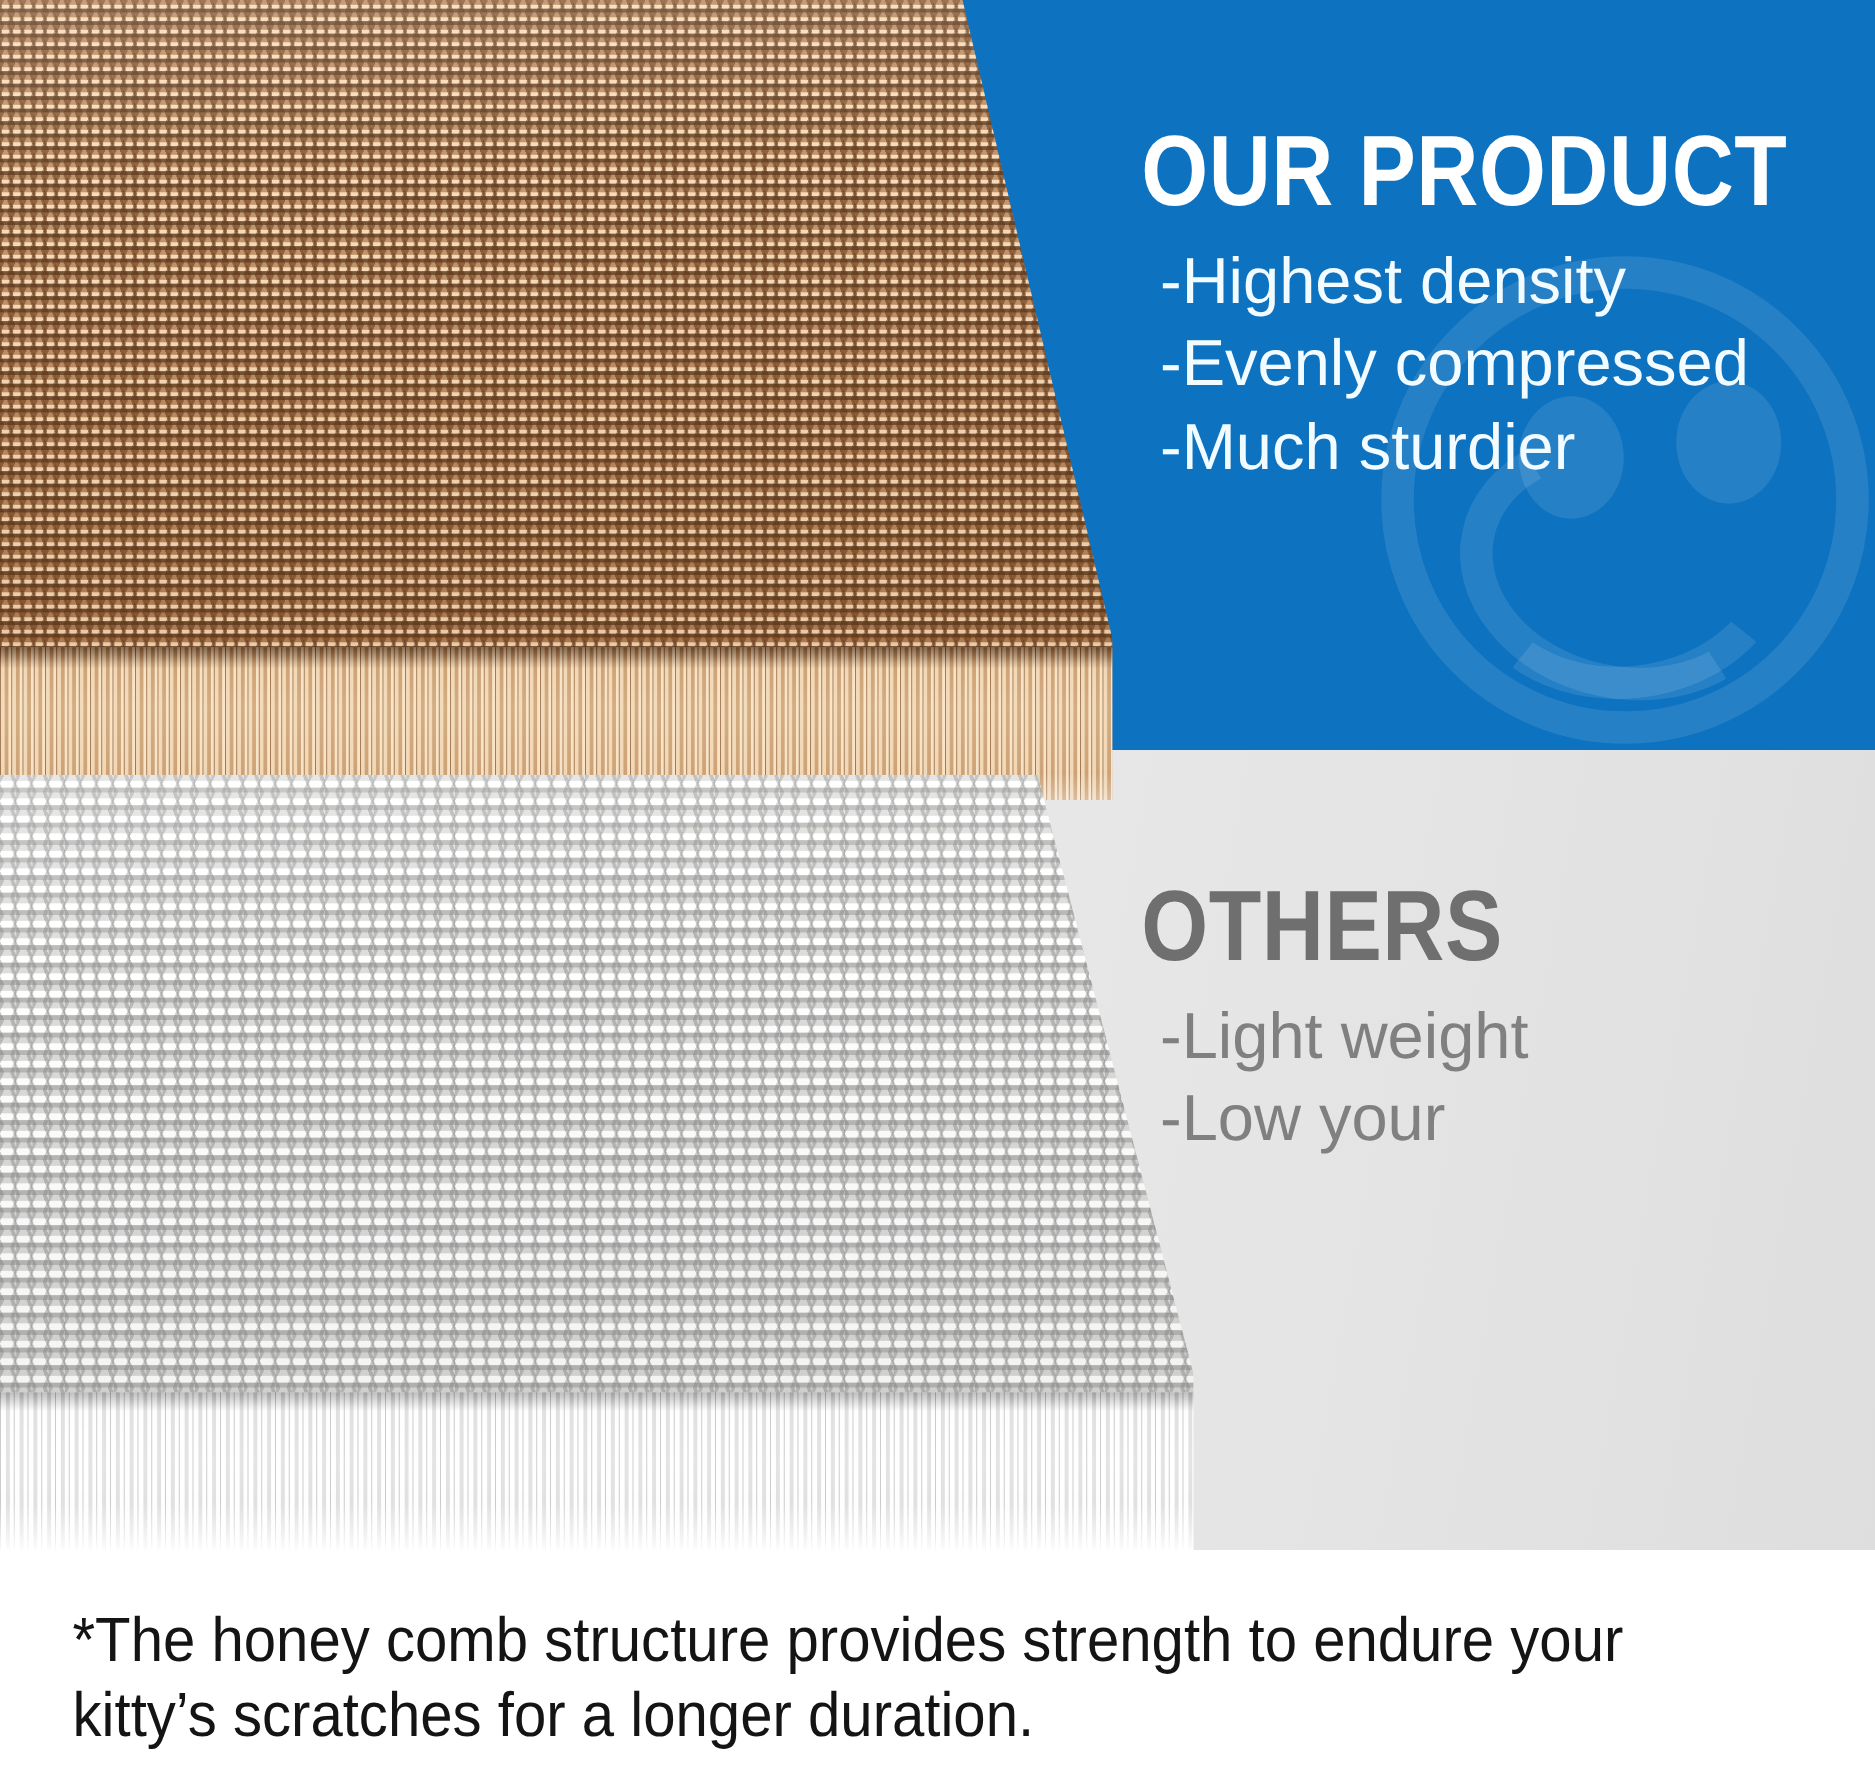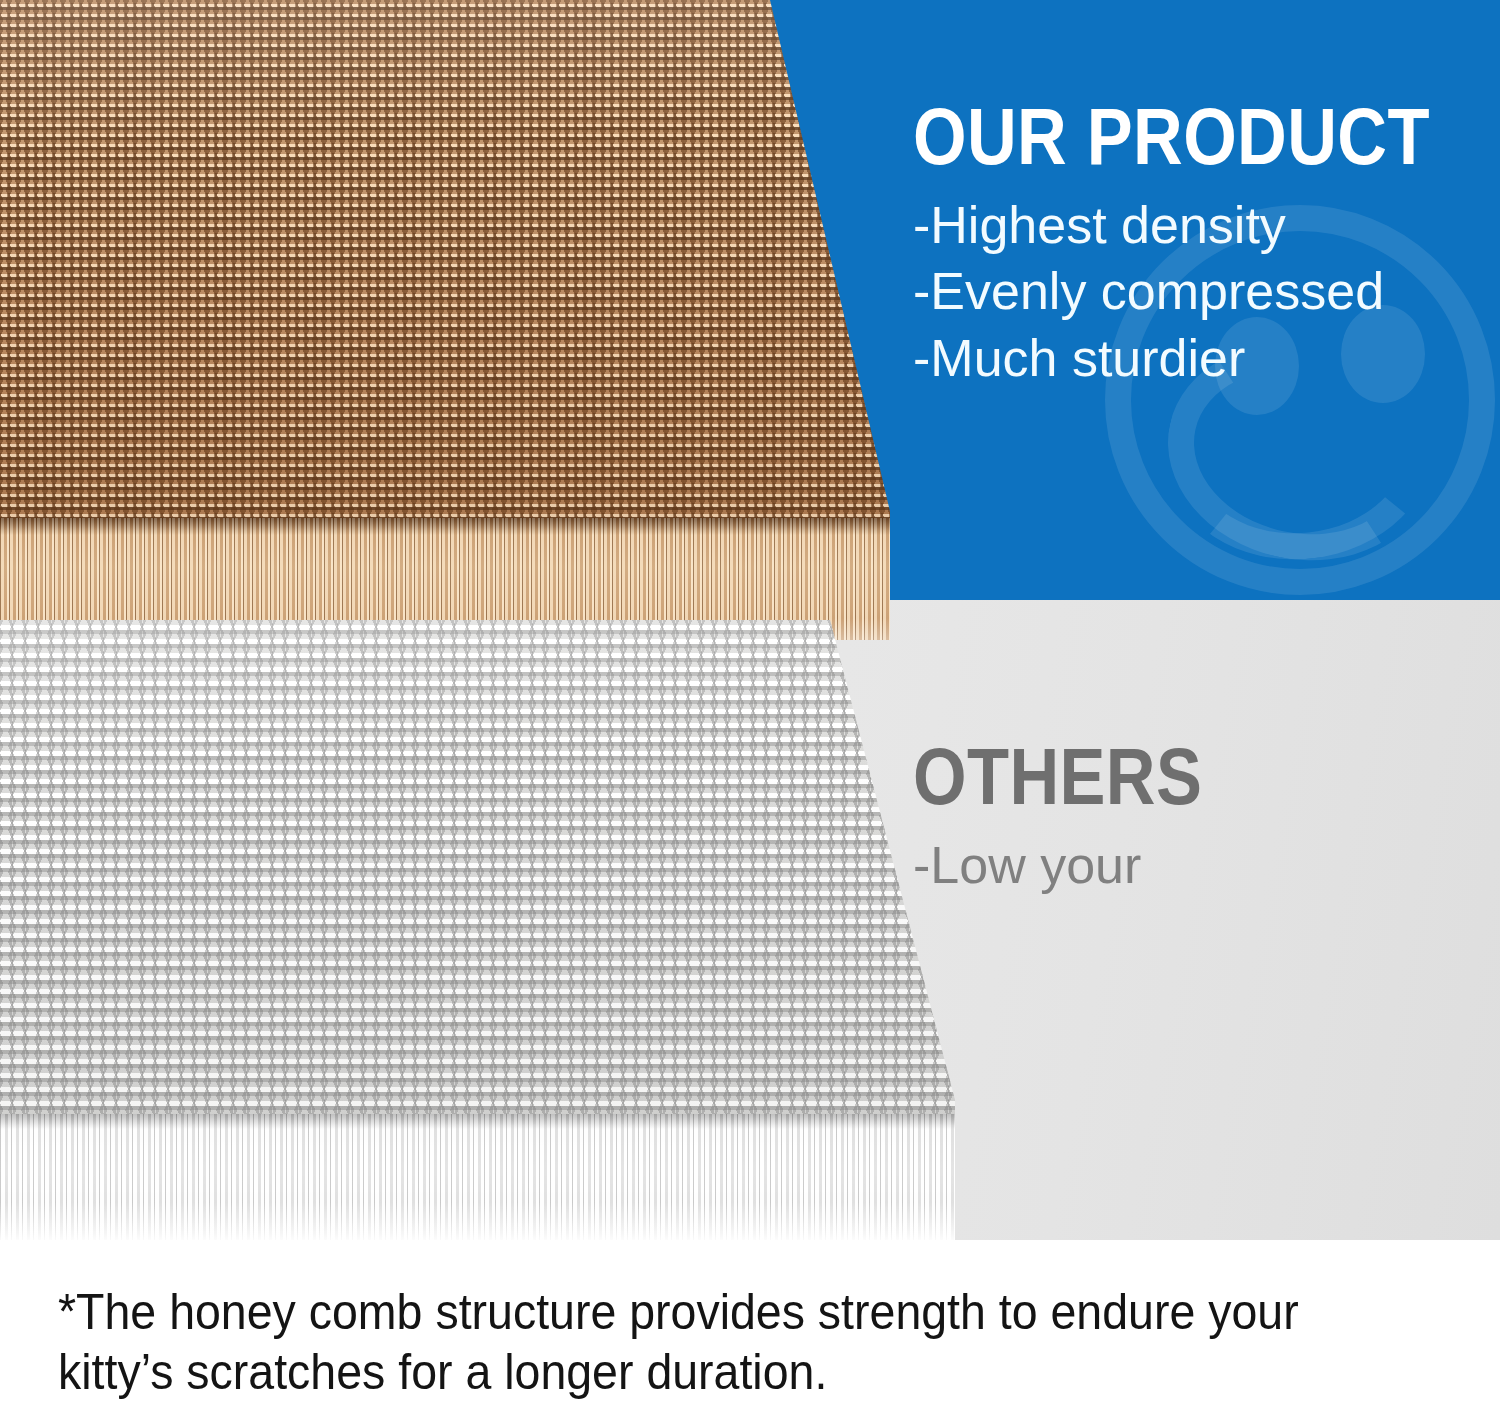--- a/index.html
+++ b/index.html
@@ -57,21 +57,21 @@
     position:absolute; left:62px; top:140px; width:266px; height:214px;
     border-radius:50%;
     border:26px solid transparent;
     border-bottom-color:rgba(255,255,255,0.10);
     border-left-color:rgba(255,255,255,0.10);
     transform:rotate(12deg);
   }
 
   
   .block-our { position:absolute; left:913px; top:100px; width:580px; }
-  .block-others { position:absolute; left:913px; top:740px; width:580px; }
+  .block-others { position:absolute; left:913px; top:704px; width:580px; }
 
   .head {
     font-family:"Liberation Sans Narrow","Liberation Sans", sans-serif;
     font-weight:bold;
     font-size:80px;
     line-height:0.92;
     letter-spacing:0.5px;
     transform:scaleX(0.86);
     transform-origin:left center;
     white-space:nowrap;
@@ -79,20 +79,21 @@
   .head-our { color:#ffffff; }
   .head-others { color:#6f6f6f; }
 
   .bullets { margin-top:18px; }
   .bullets .bullet {
     font-family:"Liberation Sans","DejaVu Sans", sans-serif;
     font-size:52px;
     line-height:1.28;
     font-weight:400;
     white-space:nowrap;
+    margin-left:15px;
   }
   .bul-our { color:#f2fbff; }
   .bul-others { color:#808080; }
 
   
   .photo { position:absolute; overflow:hidden; }
 
   
   .cardboard {
     left:0; top:0; width:890px; height:640px;
@@ -228,20 +229,21 @@
       <div class="bullets">
         <div class="bullet bul-our">-Highest density</div>
         <div class="bullet bul-our">-Evenly compressed</div>
         <div class="bullet bul-our">-Much sturdier</div>
       </div>
     </div>
 
     <div class="block-others">
       <div class="head head-others">OTHERS</div>
       <div class="bullets">
+        <div class="bullet bul-others">-Light weight</div>
         <div class="bullet bul-others">-Low your</div>
       </div>
     </div>
 
   </div>
 
   <div class="caption">
     <p>*The honey comb structure provides strength to endure your kitty’s scratches for a longer duration.</p>
   </div>
 

